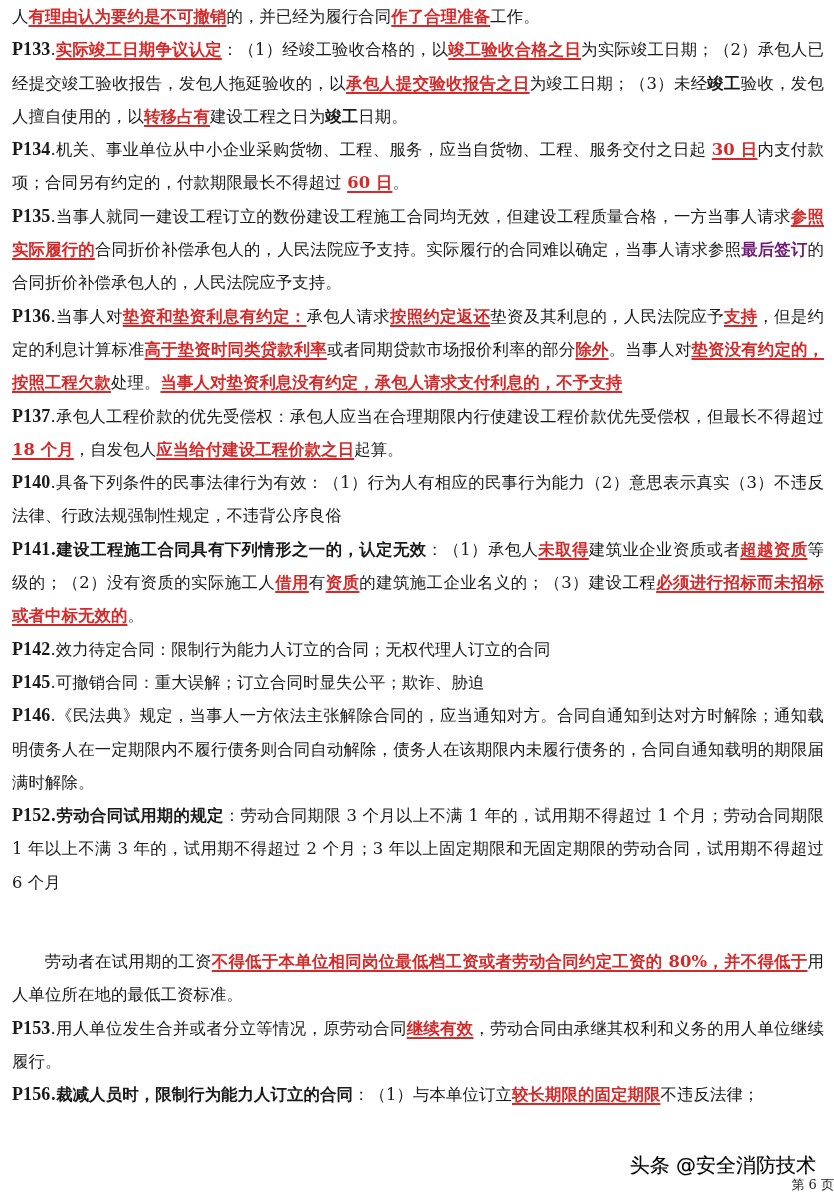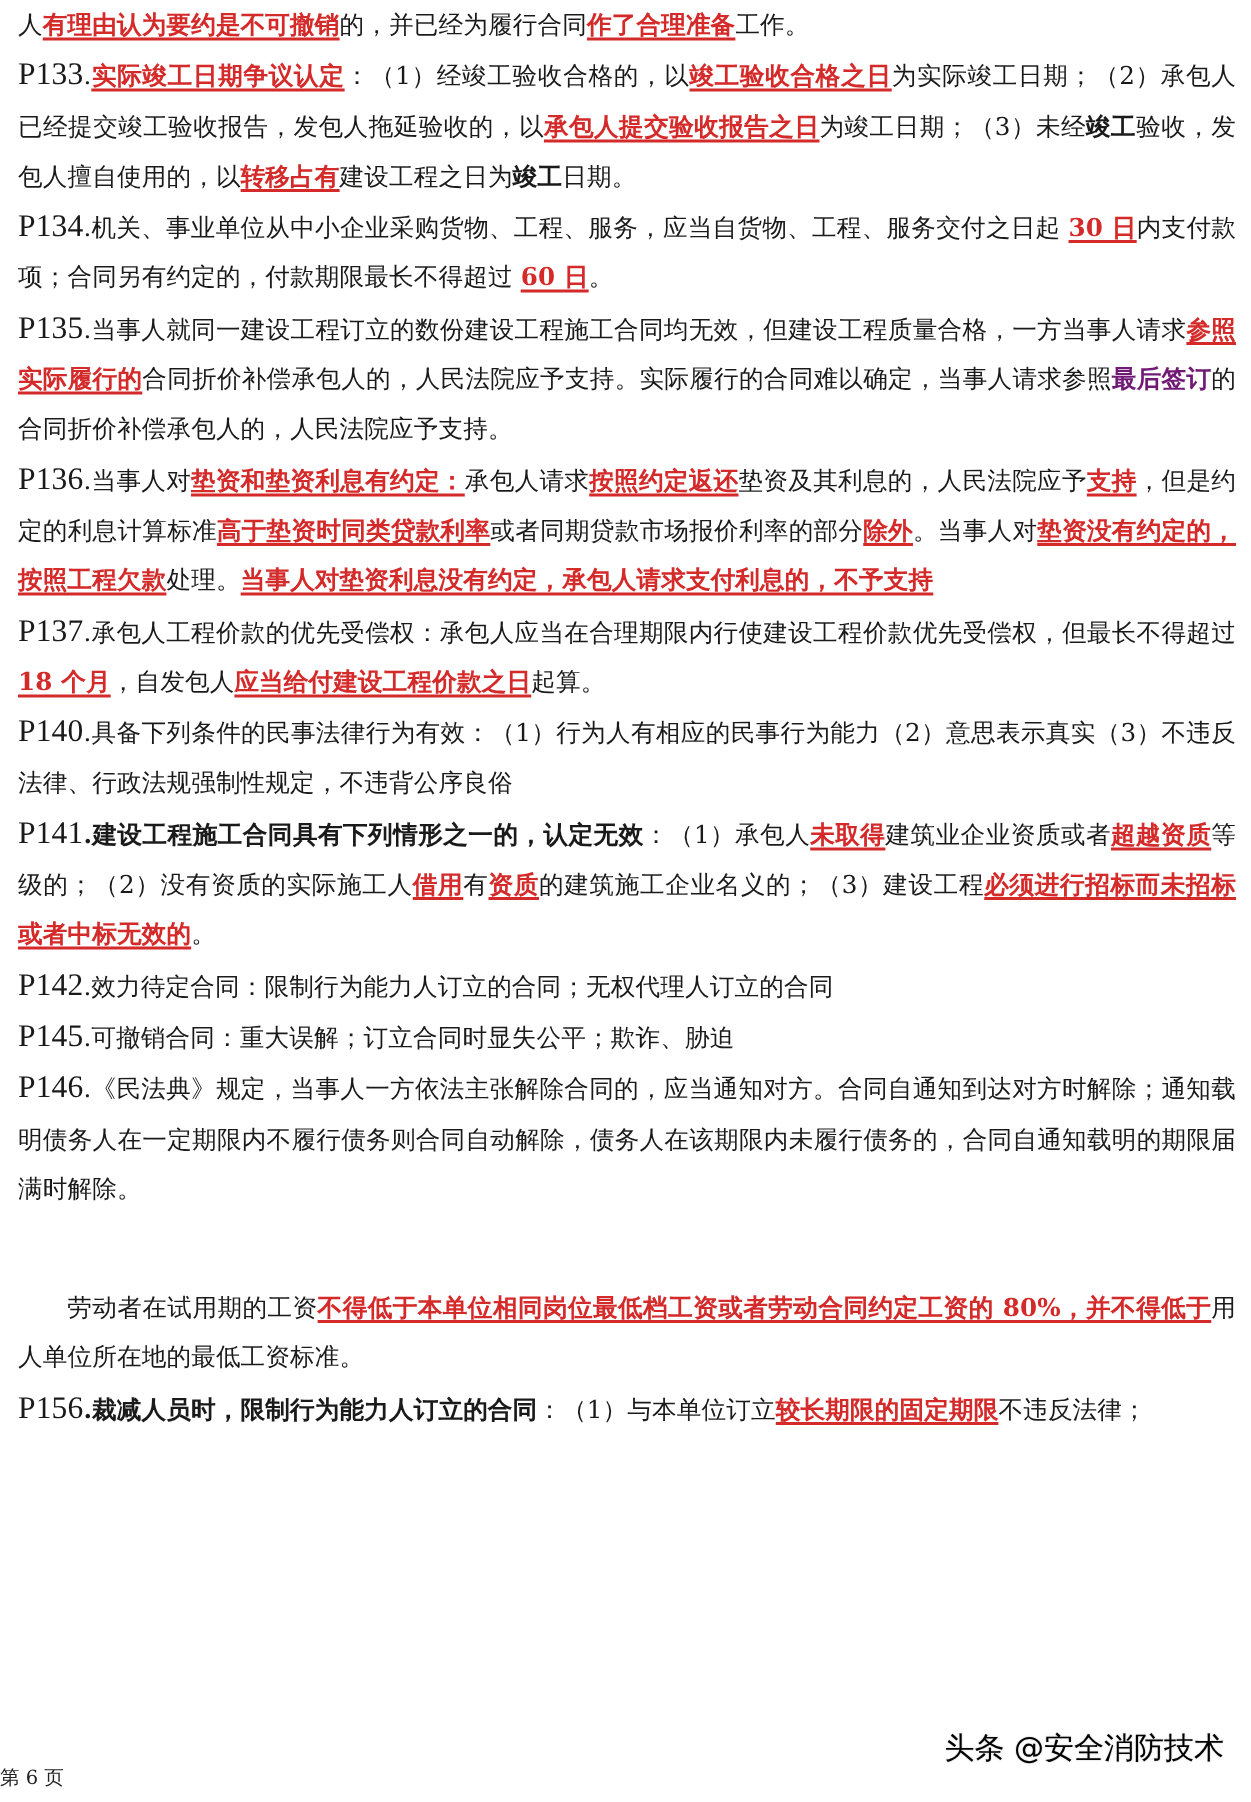--- a/index.html
+++ b/index.html
@@ -7,26 +7,26 @@
     width: 834px; height: 1201px; overflow: hidden; position: relative;
     font-family: "DejaVu Serif", "Liberation Serif", serif;
     color: #1a1a1a;
   }
   .page { position: absolute; left: 12px; top: 0; width: 812px; }
   .para {
     font-size: 16.4px; line-height: 33.3px; text-align: justify;
     margin: 0; letter-spacing: 0.1px;
   }
   .para.indent { text-indent: 2em; margin-top: 46px; }
-  .code { font-weight: normal; font-family: "Liberation Serif", "DejaVu Serif", serif; font-size: 21px; }
+  .code { font-weight: bold; font-family: "Liberation Serif", "DejaVu Serif", serif; font-size: 18px; }
   .b { font-weight: bold; }
   .r { color: #d42a2a; font-weight: bold; text-decoration: underline; text-decoration-color: #d42a2a; text-underline-offset: 3px; text-decoration-thickness: 1.5px; }
   .rn { color: #701a75; font-weight: bold; }
   .footer-page {
-    position: absolute; left: 0; width: 834px; top: 1176px; text-align: left;
+    position: absolute; left: 0; width: 834px; top: 1176px; text-align: right;
     font-size: 13px; color: #222;
   }
   .watermark {
     position: absolute; right: 18px; top: 1152px;
     font-family: "DejaVu Sans", "Liberation Sans", sans-serif;
     font-size: 20px; color: #000000;
     text-shadow: 0 0 2px #fff, 0 0 1px #888;
   }
 </style>
 </head>
@@ -38,19 +38,21 @@
       <p class="para"><span class="code">P133</span><span>.</span><span class="r">实际竣工日期争议认定</span><span>：（1）经竣工验收合格的，以</span><span class="r">竣工验收合格之日</span><span>为实际竣工日期；（2）承包人已经提交竣工验收报告，发包人拖延验收的，以</span><span class="r">承包人提交验收报告之日</span><span>为竣工日期；（3）未经</span><span class="b">竣工</span><span>验收，发包人擅自使用的，以</span><span class="r">转移占有</span><span>建设工程之日为</span><span class="b">竣工</span><span>日期。</span></p>
       <p class="para"><span class="code">P134</span><span>.机关、事业单位从中小企业采购货物、工程、服务，应当自货物、工程、服务交付之日起 </span><span class="r">30 日</span><span>内支付款项；合同另有约定的，付款期限最长不得超过 </span><span class="r">60 日</span><span>。</span></p>
       <p class="para"><span class="code">P135</span><span>.当事人就同一建设工程订立的数份建设工程施工合同均无效，但建设工程质量合格，一方当事人请求</span><span class="r">参照实际履行的</span><span>合同折价补偿承包人的，人民法院应予支持。实际履行的合同难以确定，当事人请求参照</span><span class="rn">最后签订</span><span>的合同折价补偿承包人的，人民法院应予支持。</span></p>
       <p class="para"><span class="code">P136</span><span>.当事人对</span><span class="r">垫资和垫资利息有约定：</span><span>承包人请求</span><span class="r">按照约定返还</span><span>垫资及其利息的，人民法院应予</span><span class="r">支持</span><span>，但是约定的利息计算标准</span><span class="r">高于垫资时同类贷款利率</span><span>或者同期贷款市场报价利率的部分</span><span class="r">除外</span><span>。当事人对</span><span class="r">垫资没有约定的，按照工程欠款</span><span>处理。</span><span class="r">当事人对垫资利息没有约定，承包人请求支付利息的，不予支持</span></p>
       <p class="para"><span class="code">P137</span><span>.承包人工程价款的优先受偿权：承包人应当在合理期限内行使建设工程价款优先受偿权，但最长不得超过 </span><span class="r">18 个月</span><span>，自发包人</span><span class="r">应当给付建设工程价款之日</span><span>起算。</span></p>
       <p class="para"><span class="code">P140</span><span>.具备下列条件的民事法律行为有效：（1）行为人有相应的民事行为能力（2）意思表示真实（3）不违反法律、行政法规强制性规定，不违背公序良俗</span></p>
       <p class="para"><span class="code">P141</span><span class="b">.建设工程施工合同具有下列情形之一的，认定无效</span><span>：（1）承包人</span><span class="r">未取得</span><span>建筑业企业资质或者</span><span class="r">超越资质</span><span>等级的；（2）没有资质的实际施工人</span><span class="r">借用</span><span>有</span><span class="r">资质</span><span>的建筑施工企业名义的；（3）建设工程</span><span class="r">必须进行招标而未招标或者中标无效的</span><span>。</span></p>
       <p class="para"><span class="code">P142</span><span>.效力待定合同：限制行为能力人订立的合同；无权代理人订立的合同</span></p>
       <p class="para"><span class="code">P145</span><span>.可撤销合同：重大误解；订立合同时显失公平；欺诈、胁迫</span></p>
       <p class="para"><span class="code">P146</span><span>.《民法典》规定，当事人一方依法主张解除合同的，应当通知对方。合同自通知到达对方时解除；通知载明债务人在一定期限内不履行债务则合同自动解除，债务人在该期限内未履行债务的，合同自通知载明的期限届满时解除。</span></p>
+      <p class="para"><span class="code">P152</span><span class="b">.劳动合同试用期的规定</span><span>：劳动合同期限 3 个月以上不满 1 年的，试用期不得超过 1 个月；劳动合同期限 1 年以上不满 3 年的，试用期不得超过 2 个月；3 年以上固定期限和无固定期限的劳动合同，试用期不得超过 6 个月</span></p>
       <p class="para indent"><span>劳动者在试用期的工资</span><span class="r">不得低于本单位相同岗位最低档工资或者劳动合同约定工资的 80%，并不得低于</span><span>用人单位所在地的最低工资标准。</span></p>
+      <p class="para"><span class="code">P153</span><span>.用人单位发生合并或者分立等情况，原劳动合同</span><span class="r">继续有效</span><span>，劳动合同由承继其权利和义务的用人单位继续履行。</span></p>
       <p class="para"><span class="code">P156</span><span class="b">.裁减人员时，限制行为能力人订立的合同</span><span>：（1）与本单位订立</span><span class="r">较长期限的固定期限</span><span>不违反法律；</span></p>
     </div>
 </div>
 
 <div class="watermark">头条 @安全消防技术</div>
 <div class="footer-page">第 6 页</div>
 
 </body></html>

